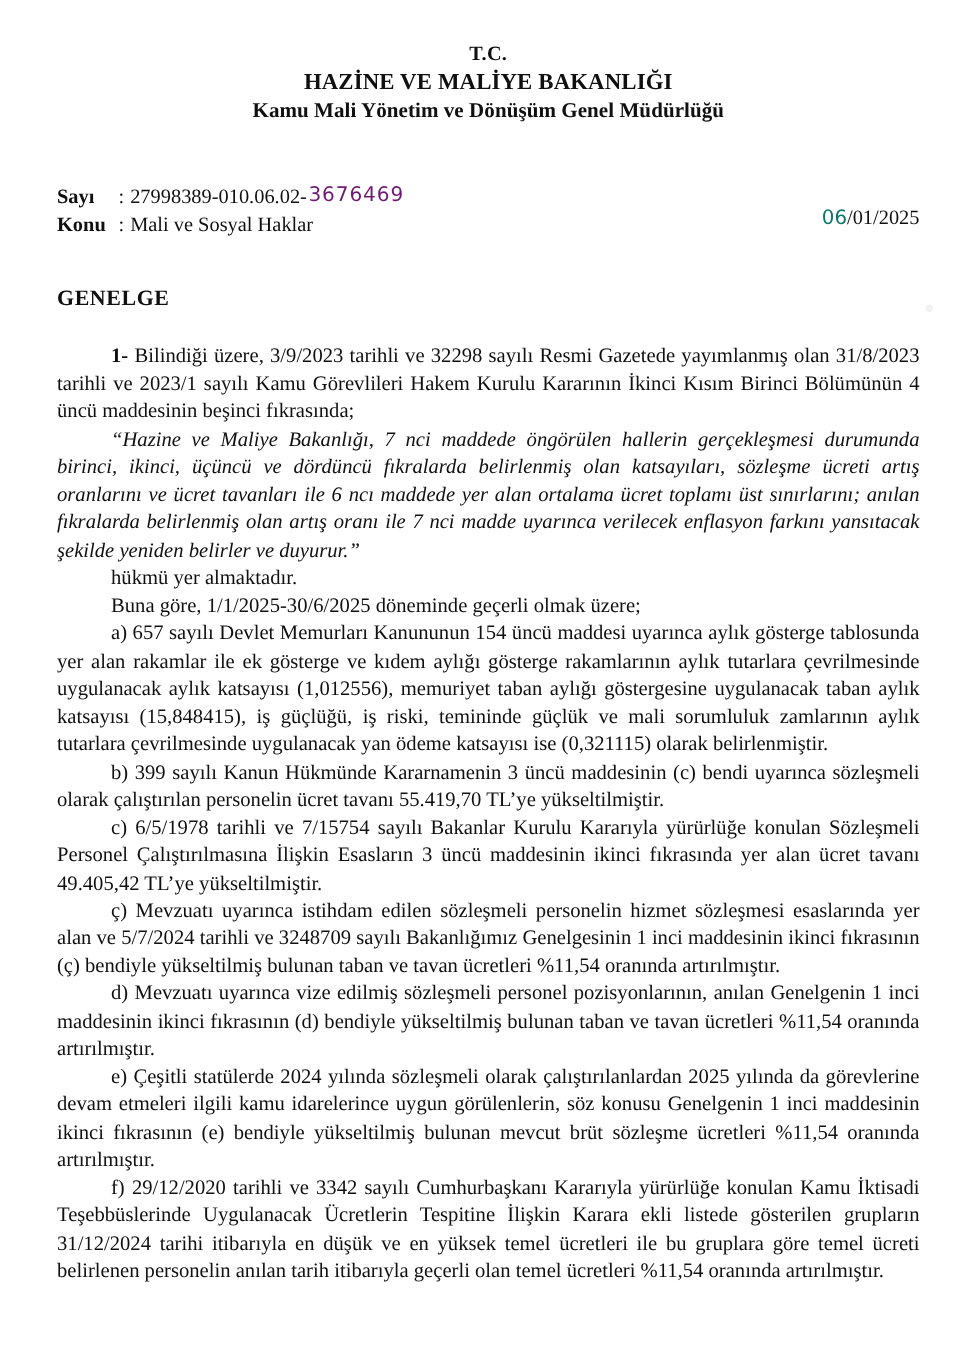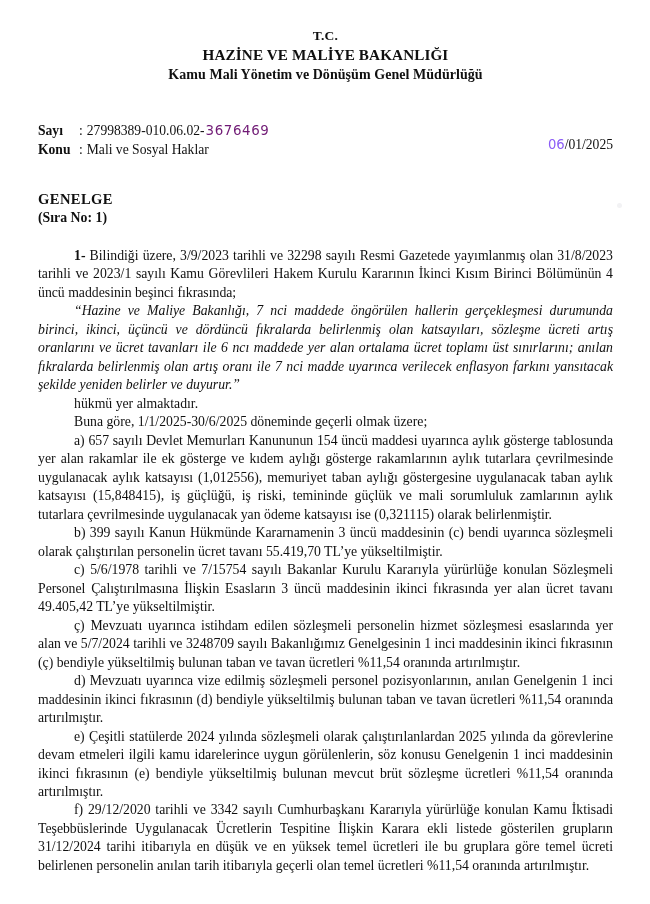--- a/index.html
+++ b/index.html
@@ -84,21 +84,21 @@
     padding-left: 1px;
   }
   .meta-date {
     position: absolute;
     right: 0;
     top: 0;
     font-size: 13.6px;
     white-space: pre;
   }
   .date-day {
-    color: #8b5cf6;
+    color: #0f766e;
     font-family: "DejaVu Sans", sans-serif;
     font-size: 13.2px;
   }
 
   
   .doc-title {
     margin-top: 27px;
     line-height: 1.35;
   }
   .doc-title .t-main {
@@ -173,38 +173,37 @@
         <span class="meta-value">Mali ve Sosyal Haklar</span>
       </div>
 
       <div class="meta-date">
         <span class="date-day">06</span><span>/01/2025</span>
       </div>
     </div>
 
     <div class="doc-title">
       <div class="t-main">GENELGE</div>
-      <div class="t-sub">(Sıra No: 1)</div>
     </div>
 
     <div class="body-text">
 
       <p><b>1-</b><span> Bilindiği üzere, 3/9/2023 tarihli ve 32298 sayılı Resmi Gazetede yayımlanmış olan 31/8/2023 tarihli ve 2023/1 sayılı Kamu Görevlileri Hakem Kurulu Kararının İkinci Kısım Birinci Bölümünün 4 üncü maddesinin beşinci fıkrasında;</span></p>
 
       <p class="quote">“Hazine ve Maliye Bakanlığı, 7 nci maddede öngörülen hallerin gerçekleşmesi durumunda birinci, ikinci, üçüncü ve dördüncü fıkralarda belirlenmiş olan katsayıları, sözleşme ücreti artış oranlarını ve ücret tavanları ile 6 ncı maddede yer alan ortalama ücret toplamı üst sınırlarını; anılan fıkralarda belirlenmiş olan artış oranı ile 7 nci madde uyarınca verilecek enflasyon farkını yansıtacak şekilde yeniden belirler ve duyurur.”</p>
 
       <p>hükmü yer almaktadır.</p>
 
       <p>Buna göre, 1/1/2025-30/6/2025 döneminde geçerli olmak üzere;</p>
 
       <p>a) 657 sayılı Devlet Memurları Kanununun 154 üncü maddesi uyarınca aylık gösterge tablosunda yer alan rakamlar ile ek gösterge ve kıdem aylığı gösterge rakamlarının aylık tutarlara çevrilmesinde uygulanacak aylık katsayısı (1,012556), memuriyet taban aylığı göstergesine uygulanacak taban aylık katsayısı (15,848415), iş güçlüğü, iş riski, temininde güçlük ve mali sorumluluk zamlarının aylık tutarlara çevrilmesinde uygulanacak yan ödeme katsayısı ise (0,321115) olarak belirlenmiştir.</p>
 
       <p>b) 399 sayılı Kanun Hükmünde Kararnamenin 3 üncü maddesinin (c) bendi uyarınca sözleşmeli olarak çalıştırılan personelin ücret tavanı 55.419,70 TL’ye yükseltilmiştir.</p>
 
-      <p>c) 5/6/1978 tarihli ve 7/15754 sayılı Bakanlar Kurulu Kararıyla yürürlüğe konulan Sözleşmeli Personel Çalıştırılmasına İlişkin Esasların 3 üncü maddesinin ikinci fıkrasında yer alan ücret tavanı 49.405,42 TL’ye yükseltilmiştir.</p>
+      <p>c) 6/5/1978 tarihli ve 7/15754 sayılı Bakanlar Kurulu Kararıyla yürürlüğe konulan Sözleşmeli Personel Çalıştırılmasına İlişkin Esasların 3 üncü maddesinin ikinci fıkrasında yer alan ücret tavanı 49.405,42 TL’ye yükseltilmiştir.</p>
 
       <p>ç) Mevzuatı uyarınca istihdam edilen sözleşmeli personelin hizmet sözleşmesi esaslarında yer alan ve 5/7/2024 tarihli ve 3248709 sayılı Bakanlığımız Genelgesinin 1 inci maddesinin ikinci fıkrasının (ç) bendiyle yükseltilmiş bulunan taban ve tavan ücretleri %11,54 oranında artırılmıştır.</p>
 
       <p>d) Mevzuatı uyarınca vize edilmiş sözleşmeli personel pozisyonlarının, anılan Genelgenin 1 inci maddesinin ikinci fıkrasının (d) bendiyle yükseltilmiş bulunan taban ve tavan ücretleri %11,54 oranında artırılmıştır.</p>
 
       <p>e) Çeşitli statülerde 2024 yılında sözleşmeli olarak çalıştırılanlardan 2025 yılında da görevlerine devam etmeleri ilgili kamu idarelerince uygun görülenlerin, söz konusu Genelgenin 1 inci maddesinin ikinci fıkrasının (e) bendiyle yükseltilmiş bulunan mevcut brüt sözleşme ücretleri %11,54 oranında artırılmıştır.</p>
 
       <p>f) 29/12/2020 tarihli ve 3342 sayılı Cumhurbaşkanı Kararıyla yürürlüğe konulan Kamu İktisadi Teşebbüslerinde Uygulanacak Ücretlerin Tespitine İlişkin Karara ekli listede gösterilen grupların 31/12/2024 tarihi itibarıyla en düşük ve en yüksek temel ücretleri ile bu gruplara göre temel ücreti belirlenen personelin anılan tarih itibarıyla geçerli olan temel ücretleri %11,54 oranında artırılmıştır.</p>
 
     </div>

